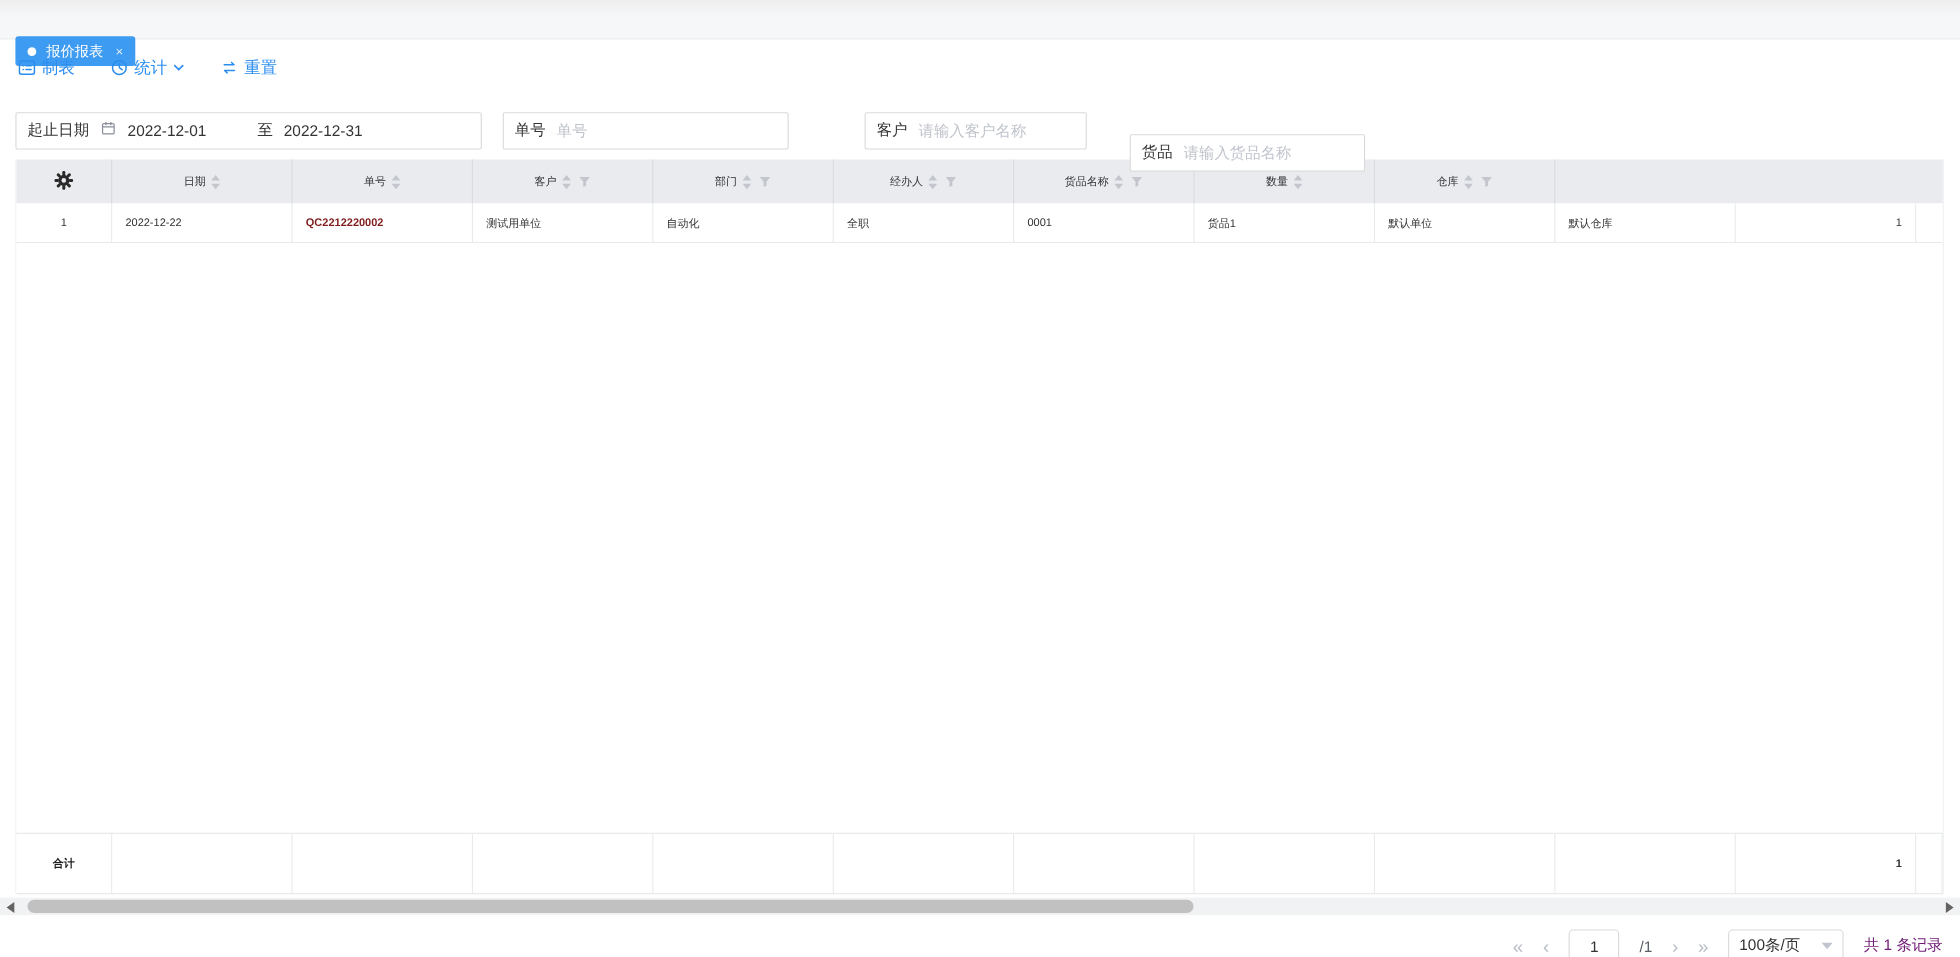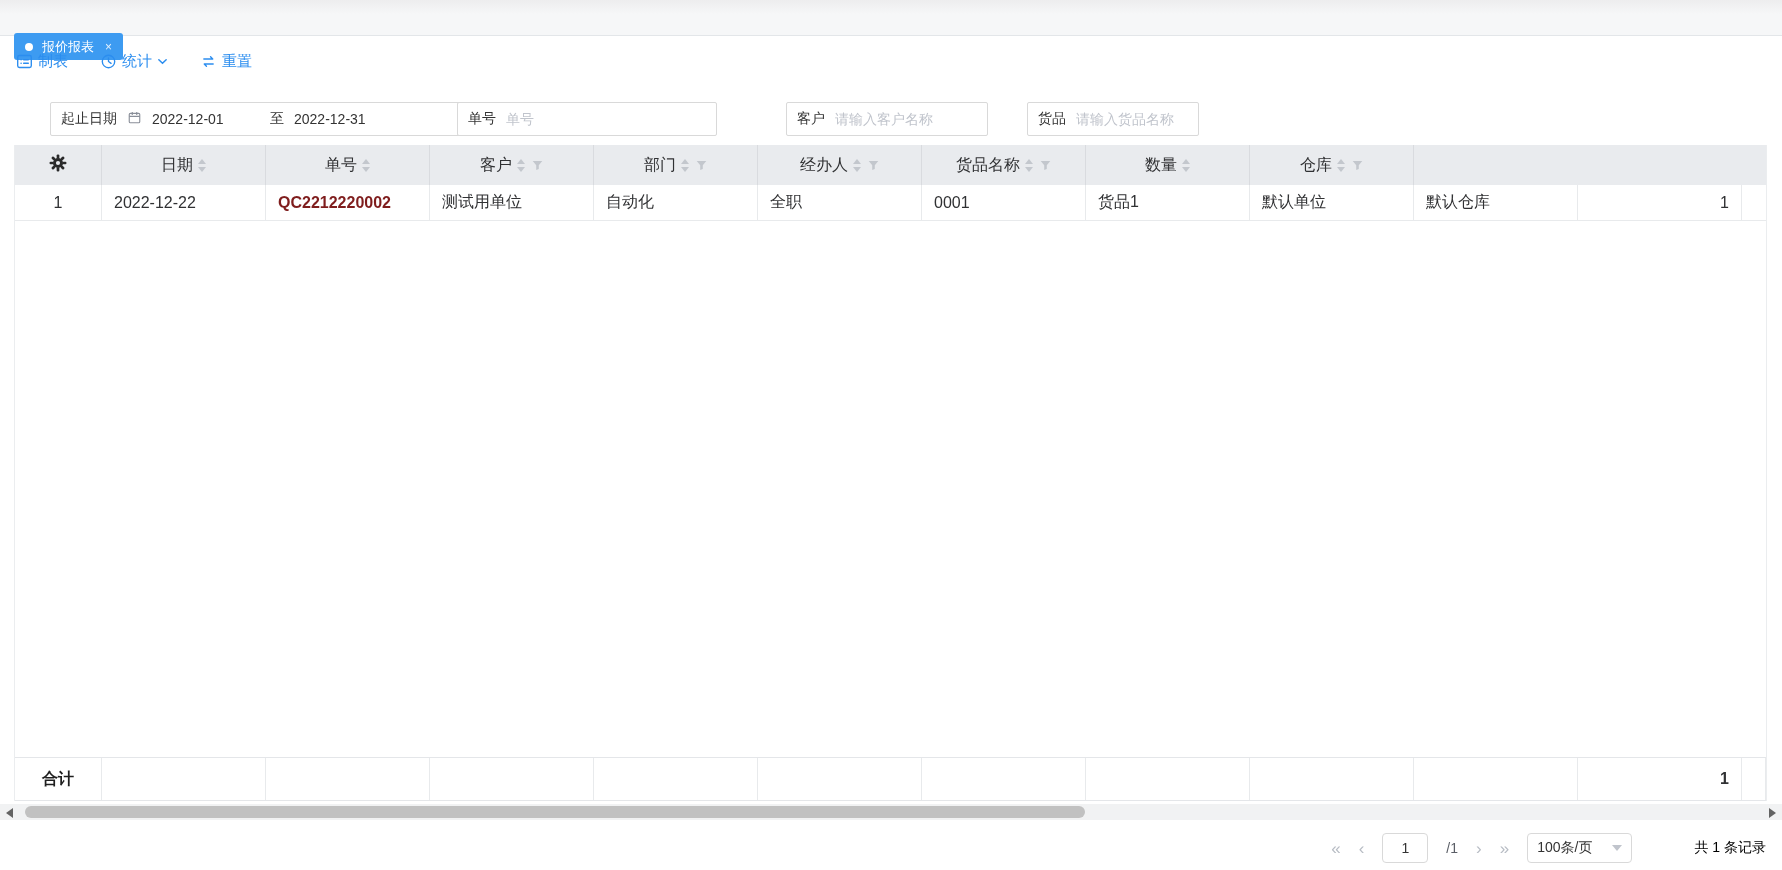--- a/index.html
+++ b/index.html
@@ -25,51 +25,51 @@
   
   .filterbar { position:relative; height:59px; }
   .fbox { position:absolute; top:16px; height:34px; border:1px solid #d9d9d9;
           border-radius:2px; display:flex; align-items:center; gap:10px;
           padding:0 10px; background:#fff; }
   .flabel { font-size:14px; color:#333; white-space:nowrap; }
   .finput { border:none; outline:none; font-size:14px; color:#333; min-width:0;
             font-family:inherit; background:transparent; }
   .finput::placeholder { color:#c0c4cc; }
   .fto { font-size:14px; color:#333; }
-  #f-date { left:14px;  width:424px;margin-left:36px; }
+  #f-date { left:14px;  width:424px; }
   #f-order { left:457px; width:260px; }
   #f-cust { left:786px; width:202px; }
-  #f-goods { left:1027px; width:172px; }
+  #f-goods { left:1027px; width:214px;margin-top:20px; }
   #f-date .finput { width:108px; }
 
   
   .table { margin-left:14px; width:1753px;
            border-left:1px solid #ebedef; border-right:1px solid #ebedef; }
   .tr { display:flex; }
   .th, .td { flex:0 0 164px; width:164px; display:flex; align-items:center;
-             padding:0 12px; font-size:16px; color:#303133; overflow:hidden; }
+             padding:0 12px; font-size:10px; color:#303133; overflow:hidden; }
   .gearcell { flex:0 0 87px; width:87px; justify-content:center; }
   .fillcell { flex:0 0 24px; width:24px; padding:0; }
   .thead { height:40px; background:#e9ebee; }
   .thead .th { justify-content:center; border-right:1px solid #d9dbdf; gap:0; }
   .thead .fillcell { border-right:none; }
   .th-label { white-space:nowrap; }
   .sorters { display:inline-flex; flex-direction:column; gap:3px; margin-left:5px; cursor:pointer; }
   .car { width:0; height:0; border-left:4px solid transparent; border-right:4px solid transparent; }
   .car.up   { border-bottom:5px solid #c3c7cd; }
   .car.down { border-top:5px solid #c3c7cd; }
   .funnel { margin-left:7px; cursor:pointer; display:inline-flex; }
   .trow { height:36px; background:#fff; border-bottom:1px solid #e8eaec; }
   .trow .td { border-right:1px solid #e8eaec; }
   .trow .fillcell { border-right:none; }
   .c-center { justify-content:center; }
   .c-right  { justify-content:flex-end; }
   .c-link   { color:#7f1d1d; font-weight:bold; cursor:pointer; }
   .tbody-empty { height:536px; background:#fff; }
-  .tfoot { height:44px; background:#fff; border-top:1px solid #e4e6e9;
+  .tfoot { height:56px; background:#fff; border-top:1px solid #e4e6e9;
            border-bottom:1px solid #e4e6e9; font-weight:bold; }
   .tfoot .td { border-right:1px solid #e8eaec; height:100%; }
   .tfoot .gearcell { font-weight:bold; color:#1f1f1f; }
 
   
   .hscroll { position:relative; margin-top:3px; height:16px; background:#f1f2f3; }
   .hs-arrow { position:absolute; top:4px; width:0; height:0; cursor:pointer; }
   .hs-left  { left:6px;  border-top:5px solid transparent; border-bottom:5px solid transparent; border-right:7px solid #636363; }
   .hs-right { right:6px; border-top:5px solid transparent; border-bottom:5px solid transparent; border-left:7px solid #636363; }
   .hs-thumb { position:absolute; left:25px; top:2px; width:1060px; height:12px;
@@ -80,21 +80,21 @@
            gap:18px; padding-right:16px; height:32px; }
   .pg-arrow { color:#b7bcc4; font-size:17px; cursor:pointer; user-select:none; line-height:1; }
   .pg-input { width:46px; height:30px; border:1px solid #d9d9d9; border-radius:4px;
               text-align:center; font-size:14px; color:#333; outline:none; font-family:inherit; }
   .pg-total-pages { color:#5a5e66; font-size:14px; }
   .pg-size { display:inline-flex; align-items:center; gap:20px; height:30px;
              border:1px solid #d9d9d9; border-radius:4px; padding:0 9px;
              font-size:14px; color:#333; cursor:pointer; }
   .pg-caret { width:0; height:0; border-left:5px solid transparent;
               border-right:5px solid transparent; border-top:6px solid #c0c4cc; }
-  .pg-records { color:#000000; font-size:14px; white-space:nowrap;margin-left:44px; }
+  .pg-records { color:#701a75; font-size:14px; white-space:nowrap; }
 </style>
 </head>
 <body>
 
 <div class="tabbar">
   <div class="tab">
     <span class="tab-dot"></span>
     <span>报价报表</span>
     <span class="tab-close">×</span>
   </div>

